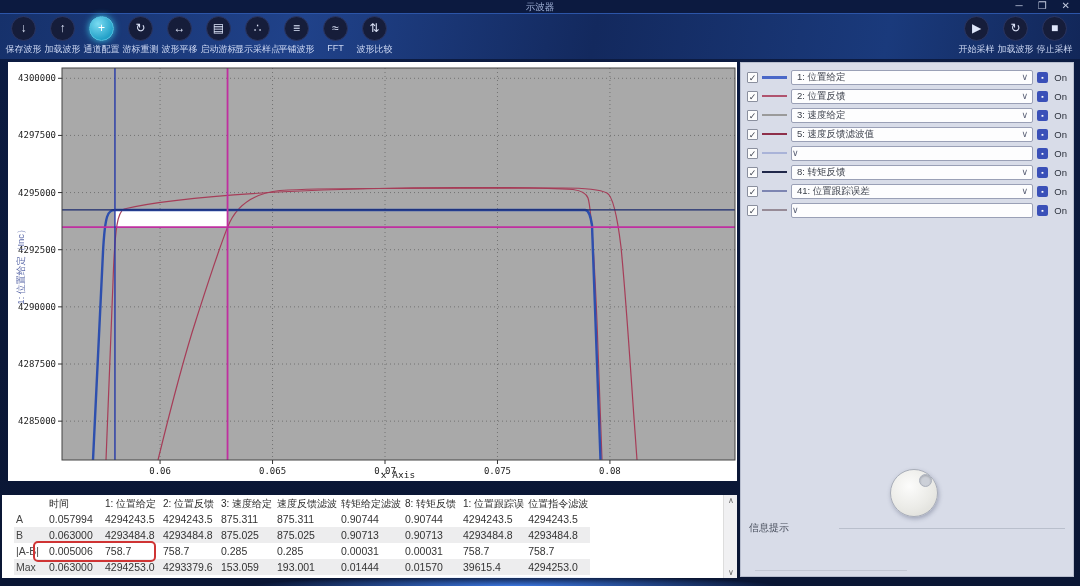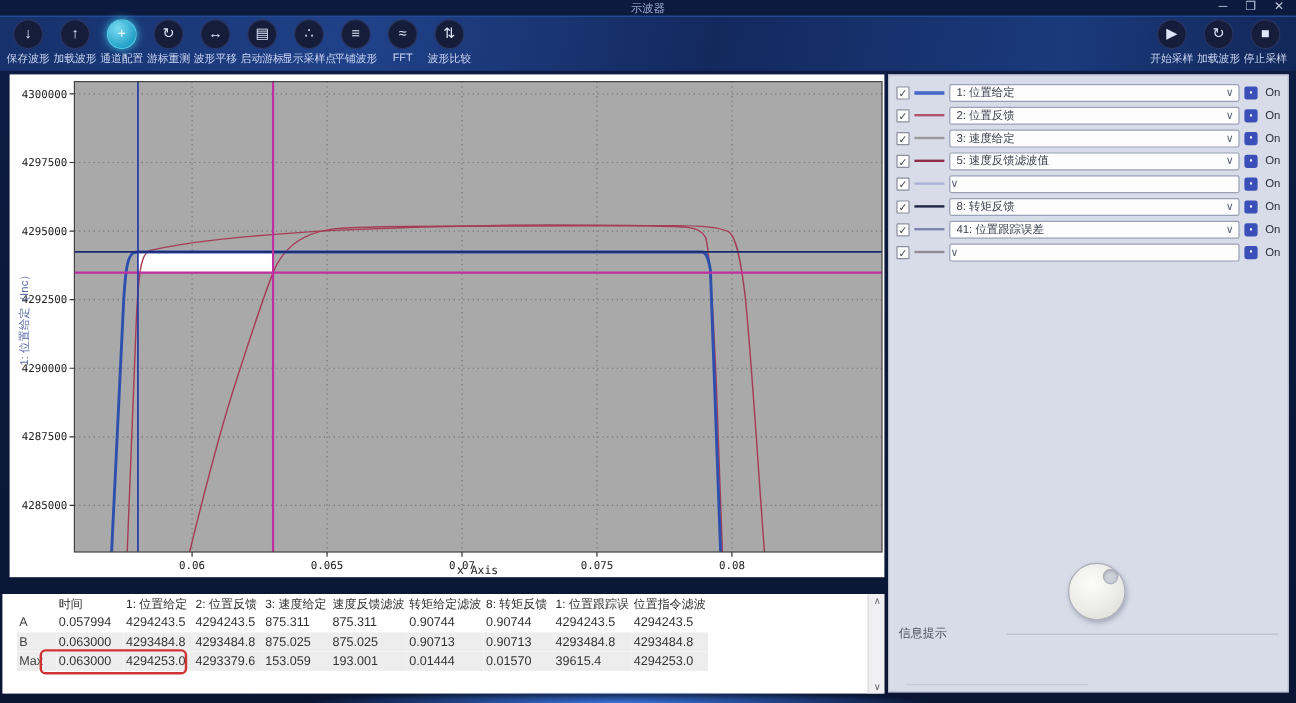--- a/index.html
+++ b/index.html
@@ -360,20 +360,32 @@
             <td>0.063000</td>
             <td>4293484.8</td>
             <td>4293484.8</td>
             <td>875.025</td>
             <td>875.025</td>
             <td>0.90713</td>
             <td>0.90713</td>
             <td>4293484.8</td>
             <td>4293484.8</td>
           </tr>
+          <tr>
+            <td class="rowname">|A-B|</td>
+            <td>0.005006</td>
+            <td>758.7</td>
+            <td>758.7</td>
+            <td>0.285</td>
+            <td>0.285</td>
+            <td>0.00031</td>
+            <td>0.00031</td>
+            <td>758.7</td>
+            <td>758.7</td>
+          </tr>
           <tr class="alt">
             <td class="rowname">Max</td>
             <td>0.063000</td>
             <td>4294253.0</td>
             <td>4293379.6</td>
             <td>153.059</td>
             <td>193.001</td>
             <td>0.01444</td>
             <td>0.01570</td>
             <td>39615.4</td>

